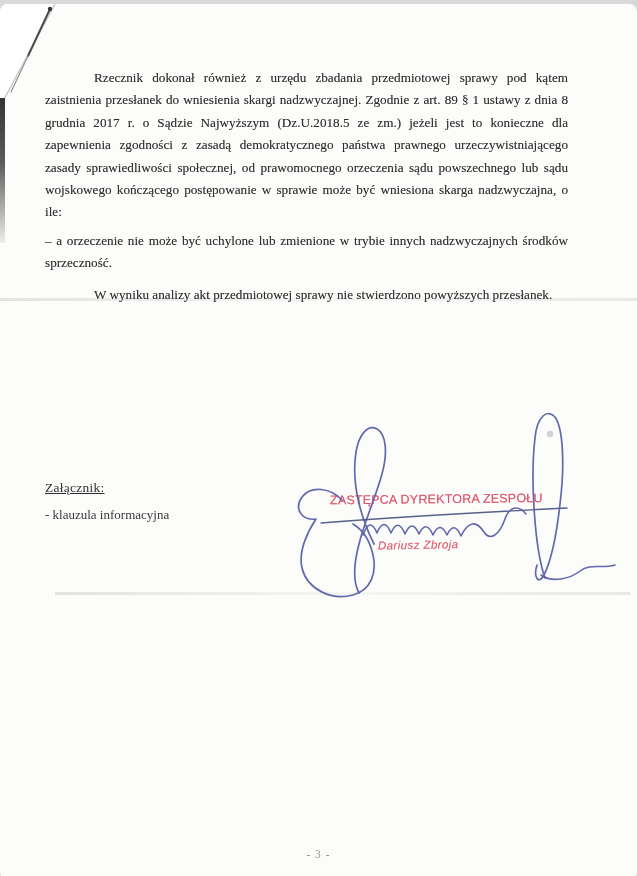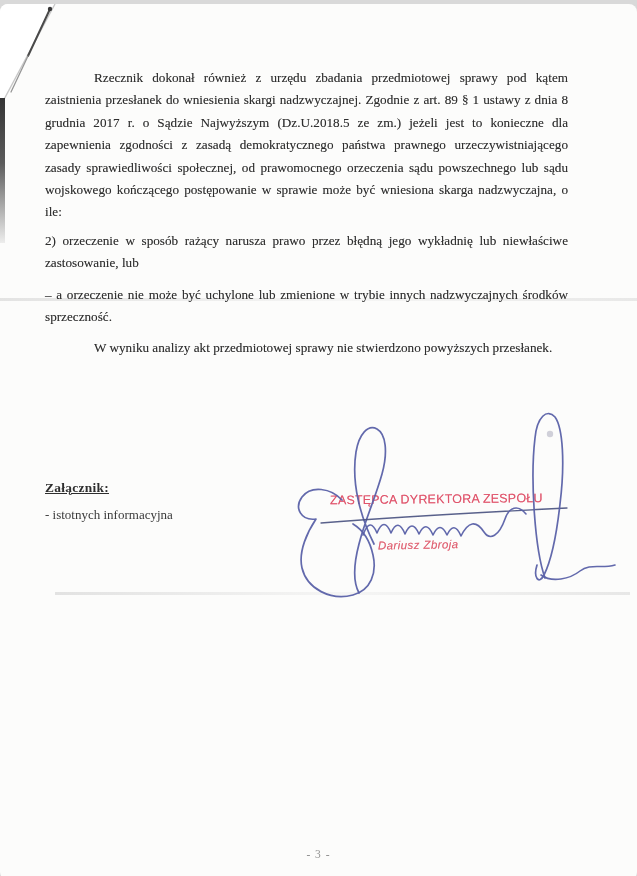--- a/index.html
+++ b/index.html
@@ -18,21 +18,21 @@
     position:absolute;left:45px;top:63px;width:523px;
     font-size:13.2px;line-height:22.4px;
     text-align:justify;
     text-shadow:0 0 0.4px rgba(70,70,70,0.45);
   }
   .body-text p{margin:0 0 9px 0;}
   .para-indent{text-indent:49px;}
   .para-intro{margin-bottom:6px !important;}
   
   .attachment{position:absolute;left:45px;top:476px;font-size:13.4px;}
-  .attachment-heading{font-weight:bold;text-decoration:underline;letter-spacing:0.3px;}
+  .attachment-heading{font-weight:normal;text-decoration:underline;letter-spacing:0.3px;}
   .attachment-item{margin-top:11px;font-size:13px;color:#3a3a3a;}
   
   .signature-block{position:absolute;left:278px;top:398px;width:357px;height:210px;}
   .signature-svg{position:absolute;left:0;top:0;}
   .stamp-title{
     position:absolute;left:52px;top:90px;width:250px;
     font-family:"Liberation Sans","DejaVu Sans",sans-serif;
     font-size:12.5px;letter-spacing:0.2px;
     color:#e0556c;transform:rotate(-0.6deg);
     text-shadow:0 0 0.5px rgba(224,85,108,0.6);
@@ -76,28 +76,27 @@
     <path d="M 50,5 L 28,52" stroke="#4a4a4a" stroke-width="2" fill="none" stroke-linecap="round"></path>
     <path d="M 28,52 L 11,88" stroke="#979797" stroke-width="1.3" fill="none" stroke-linecap="round"></path>
     <circle cx="50" cy="5" r="2.2" fill="#383838"></circle>
   </svg>
   <div class="left-edge-shadow"></div>
   <div class="crease crease-upper"></div>
   <div class="crease crease-lower"></div>
 
   <div class="body-text">
     <p class="para-indent para-intro">Rzecznik dokonał również z urzędu zbadania przedmiotowej sprawy pod kątem zaistnienia przesłanek do wniesienia skargi nadzwyczajnej. Zgodnie z art. 89 § 1 ustawy z dnia 8 grudnia 2017 r. o Sądzie Najwyższym (Dz.U.2018.5 ze zm.) jeżeli jest to konieczne dla zapewnienia zgodności z zasadą demokratycznego państwa prawnego urzeczywistniającego zasady sprawiedliwości społecznej, od prawomocnego orzeczenia sądu powszechnego lub sądu wojskowego kończącego postępowanie w sprawie może być wniesiona skarga nadzwyczajna, o ile:</p>
-    <p>2) orzeczenie w sposób rażący narusza prawo przez błędną jego wykładnię lub niewłaściwe zastosowanie, lub</p>
     <p>– a orzeczenie nie może być uchylone lub zmienione w trybie innych nadzwyczajnych środków sprzeczność.</p>
     <p class="para-indent">W wyniku analizy akt przedmiotowej sprawy nie stwierdzono powyższych przesłanek.</p>
   </div>
 
   <div class="attachment">
     <div class="attachment-heading">Załącznik:</div>
-    <div class="attachment-item">- istotnych informacyjna</div>
+    <div class="attachment-item">- klauzula informacyjna</div>
   </div>
 
   <div class="signature-block">
     <div class="stamp-title">ZASTĘPCA DYREKTORA ZESPOŁU</div>
     <div class="stamp-name">Dariusz Zbroja</div>
     <svg class="signature-svg" width="357" height="210" viewBox="0 0 357 210">
       <g fill="none" stroke-linecap="round" stroke-linejoin="round">
 
         <path stroke-width="1.7" opacity="0.95" d="M 96,142 C 83,116 73,82 78,50 C 81,32 90,22 99,27 C 108,32 110,50 104,72 C 97,97 87,118 81,142 C 76,161 74,178 81,191" stroke="#5a61a8"></path>
 

